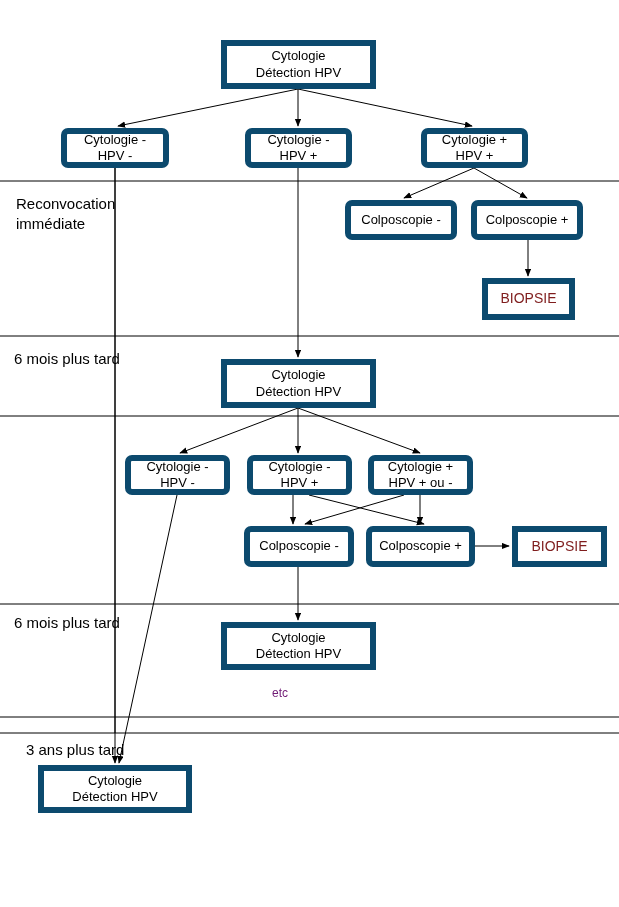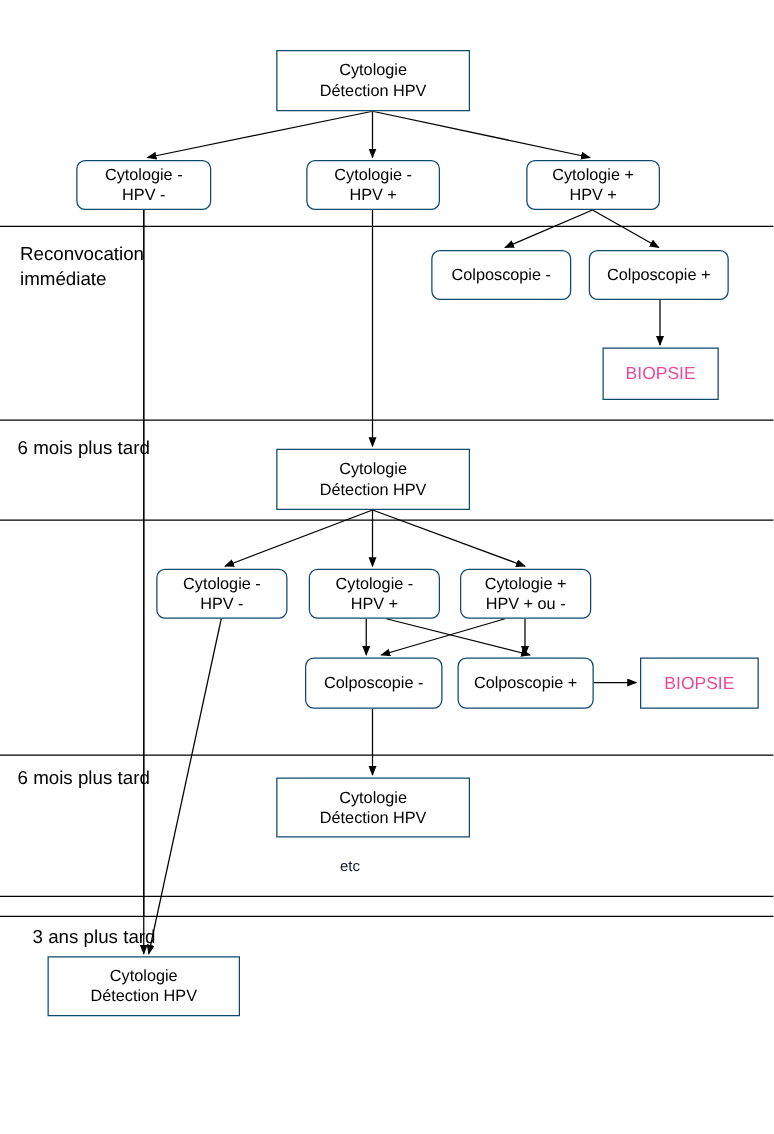--- a/index.html
+++ b/index.html
@@ -22,56 +22,56 @@
     position: absolute;
     left: 0;
     top: 0;
     width: 619px;
     height: 907px;
     pointer-events: none;
   }
   .node {
     position: absolute;
     box-sizing: border-box;
-    border: 1px solid #0c4a6e;
+    border: 6px solid #0c4a6e;
     background: #ffffff;
     display: flex;
     flex-direction: column;
     align-items: center;
     justify-content: center;
     text-align: center;
     font-size: 13px;
     line-height: 1.25;
     color: #000000;
     z-index: 3;
   }
   .node.rounded {
     border-radius: 7px;
   }
   .node.biopsie {
-    color: #ec4899;
+    color: #7f1d1d;
     font-size: 14px;
   }
   .node .ln {
     display: block;
     white-space: nowrap;
   }
   .band-label {
     position: absolute;
     font-size: 15px;
     line-height: 1.3;
     color: #000000;
     text-align: left;
     white-space: pre-line;
     z-index: 3;
   }
   .plain-label {
     position: absolute;
     font-size: 12px;
-    color: #0f172a;
+    color: #701a75;
     text-align: center;
     z-index: 3;
   }
 </style>
 </head>
 <body>
 
 <div id="canvas">
 
   <svg id="edges" viewBox="0 0 619 907" width="619" height="907">

